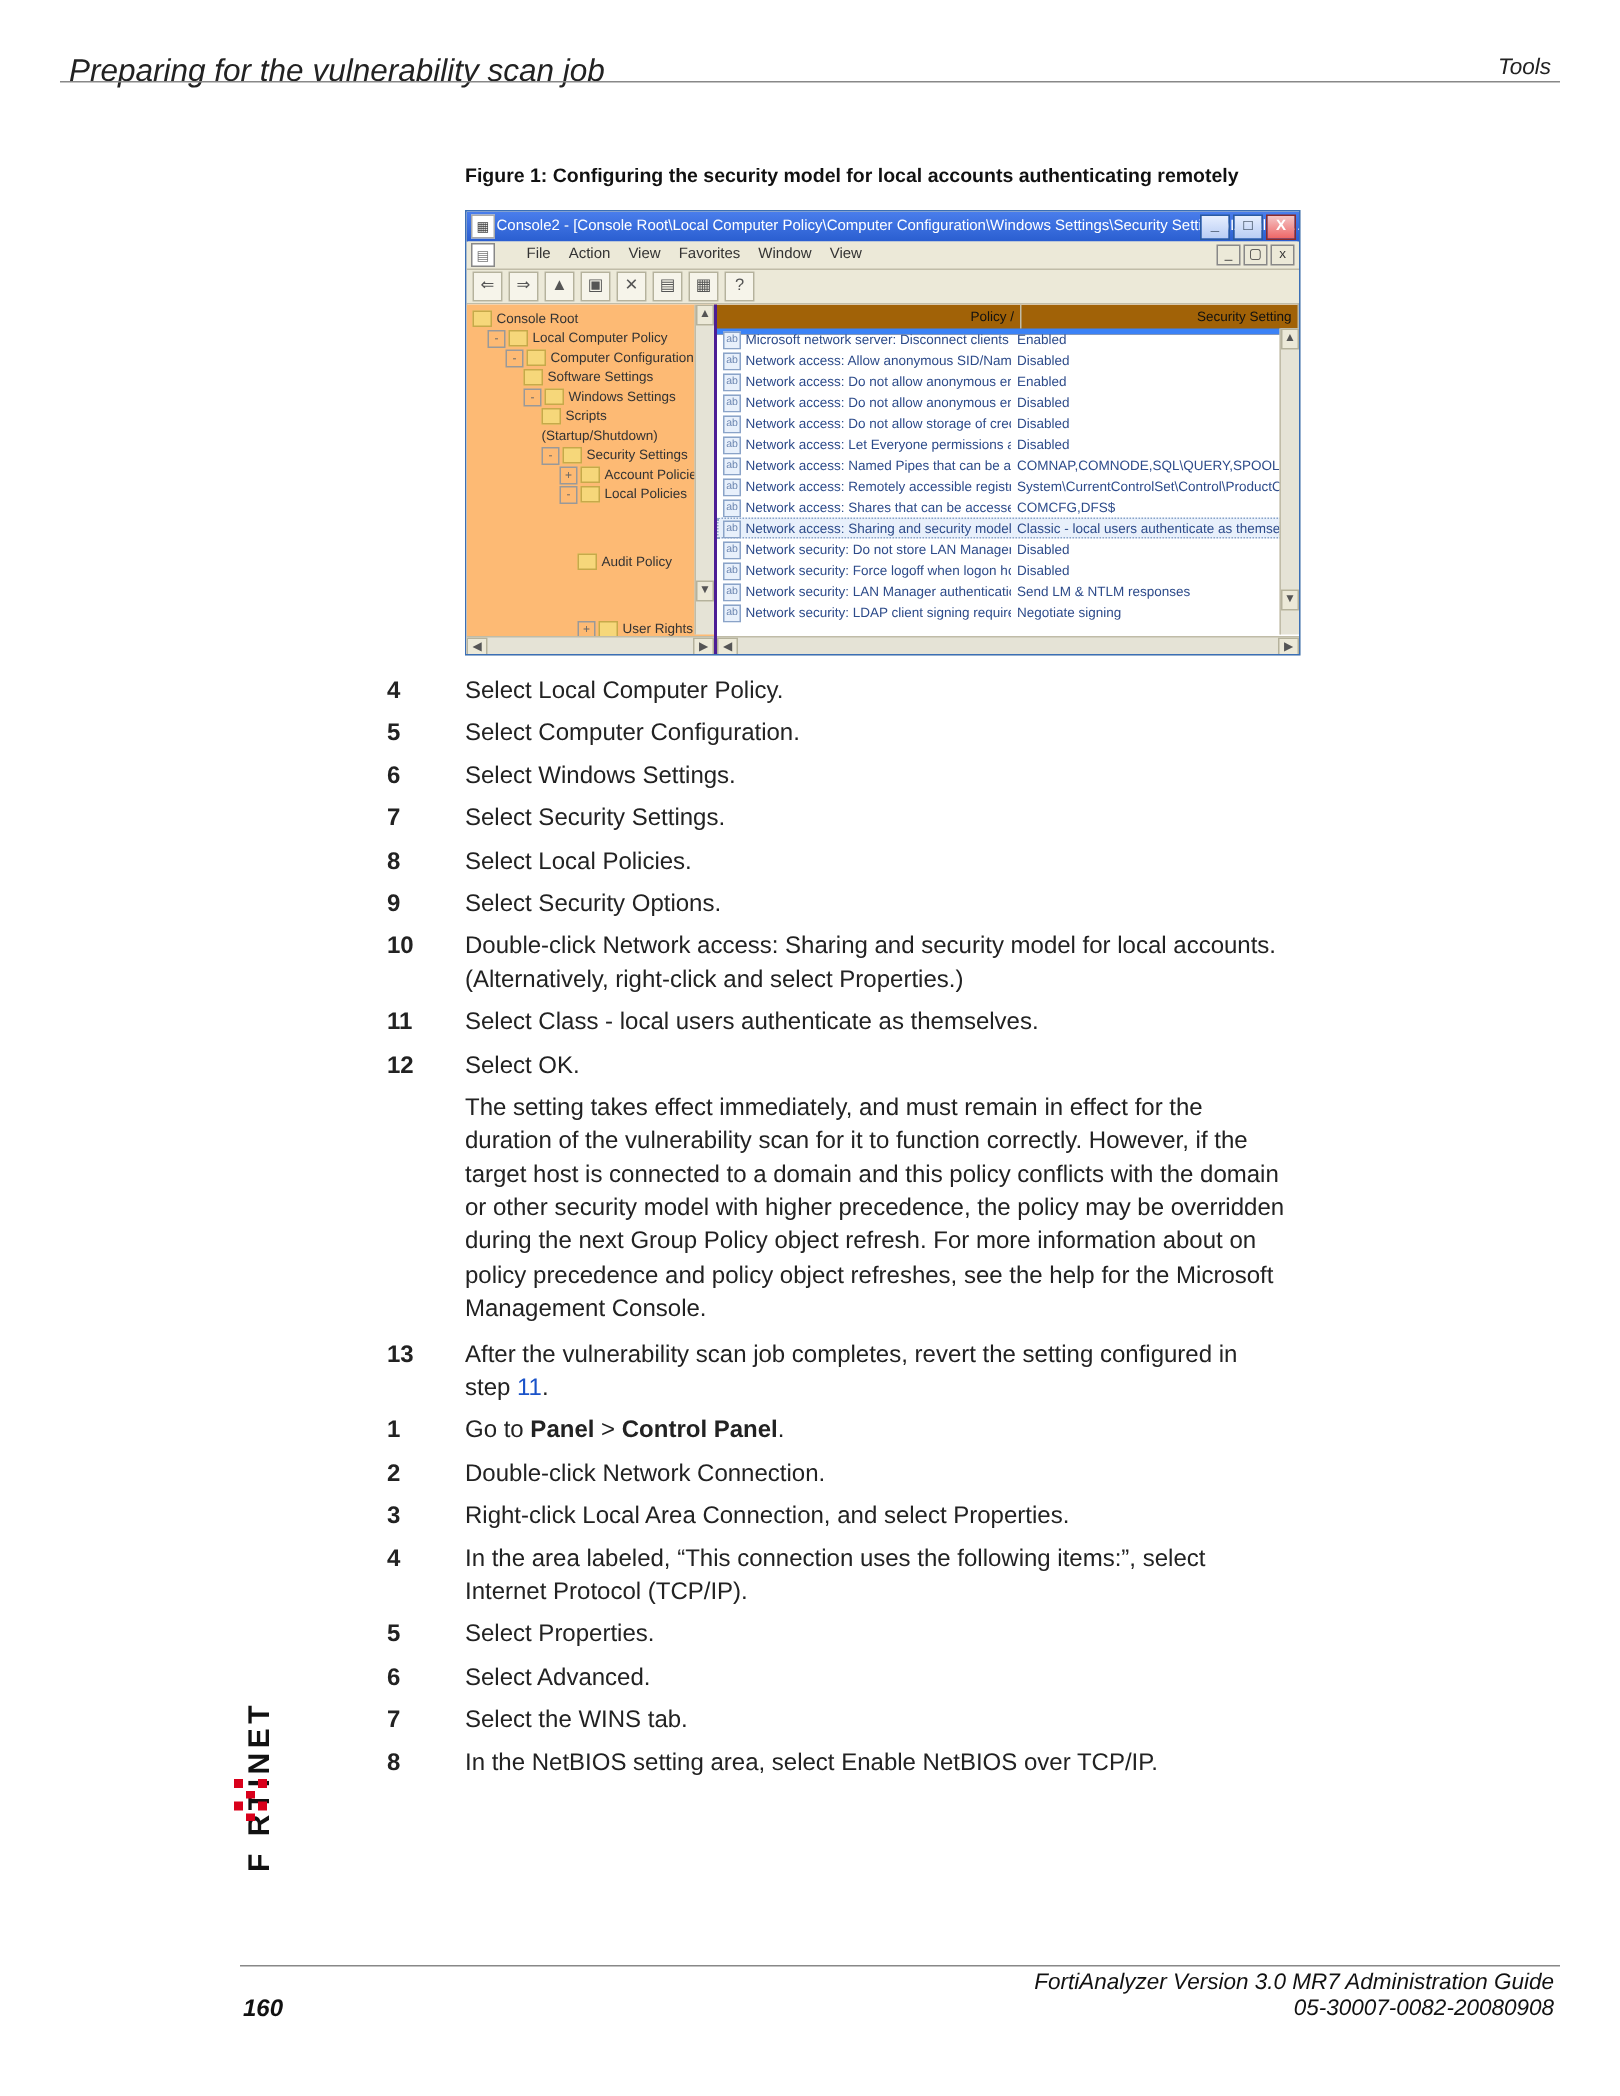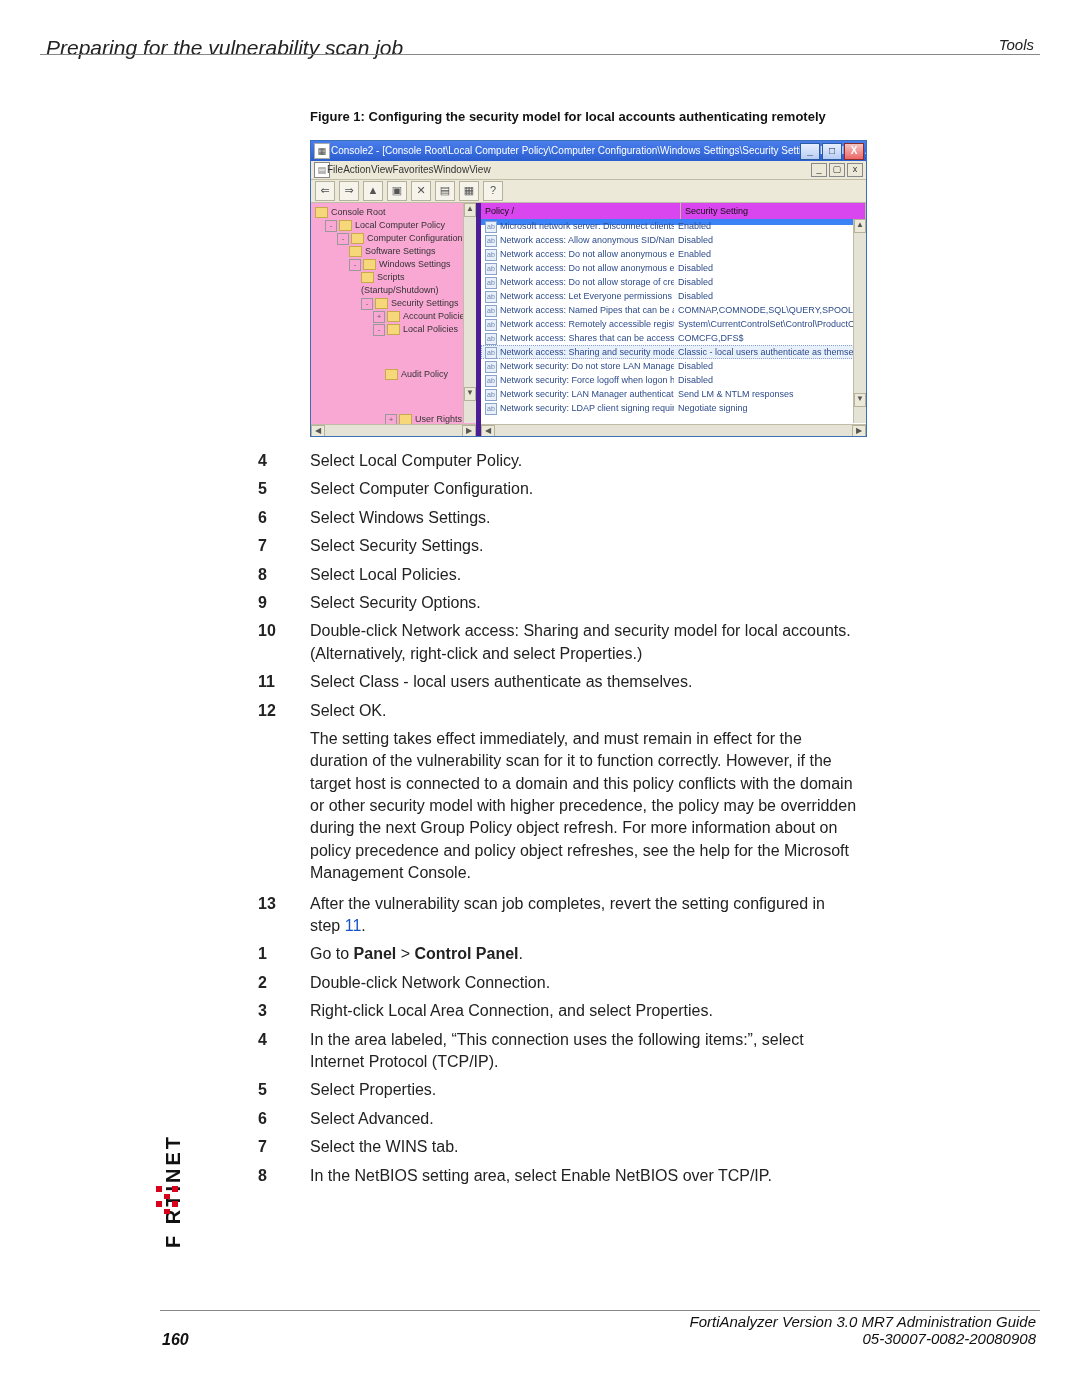--- a/index.html
+++ b/index.html
@@ -118,24 +118,25 @@
     width: 14px; height: 14px;
     border: 1px solid #888;
     background: #fff;
     font-size: 9px;
     text-align: center;
     line-height: 14px;
     color: #777;
   }
   .mmc-menubar .menus {
     position: absolute;
-    left: 16px; top: 0;
+    left: 40px; top: 0;
     font-size: 10px;
     color: #333;
     display: flex;
+    gap: 12px;
     line-height: 18px;
   }
   .mmc-menubar .mdi {
     position: absolute;
     right: 3px; top: 2px;
     font-size: 9px;
     color: #333;
     display: flex;
     gap: 2px;
   }
@@ -164,22 +165,22 @@
     line-height: 16px;
     color: #555;
   }
   .mmc-body {
     display: flex;
     height: 234px;
     background: #fff;
   }
   .mmc-tree {
     width: 165px;
-    border-right: 5px solid #4c1d95;
-    background: #f9a8d4;
+    border-right: 2px solid #4c1d95;
+    background: #fdba74;
     overflow: hidden;
     position: relative;
     font-size: 9px;
     color: #333;
   }
   .mmc-tree .treepad { padding: 3px 2px 3px 4px; line-height: 13px; }
   .mmc-tree .lvl0 { padding-left: 0; }
   .mmc-tree .lvl1 { padding-left: 10px; }
   .mmc-tree .lvl2 { padding-left: 22px; }
   .mmc-tree .lvl3 { padding-left: 34px; }
@@ -232,24 +233,25 @@
   .hscroll .arrow { width: 12px; height: 10px; }
   .hscroll .track { flex: 1; }
   .mmc-list {
     flex: 1;
     position: relative;
     overflow: hidden;
     font-size: 9px;
   }
   .listhdr {
     display: flex;
-    background: #d946ef;
-    border-bottom: 6px solid #3b82f6;
+    background: #a16207;
+    border-bottom: 4px solid #3b82f6;
     height: 16px;
     line-height: 16px;
+    text-align: right;
   }
   .listhdr .col {
     border-right: 1px solid #c0bca8;
     padding: 0 4px;
   }
   .col-policy { flex: 1; }
   .col-setting { width: 176px; }
   .listrows {
     position: absolute;
     top: 16px; left: 0; right: 12px; bottom: 12px;

